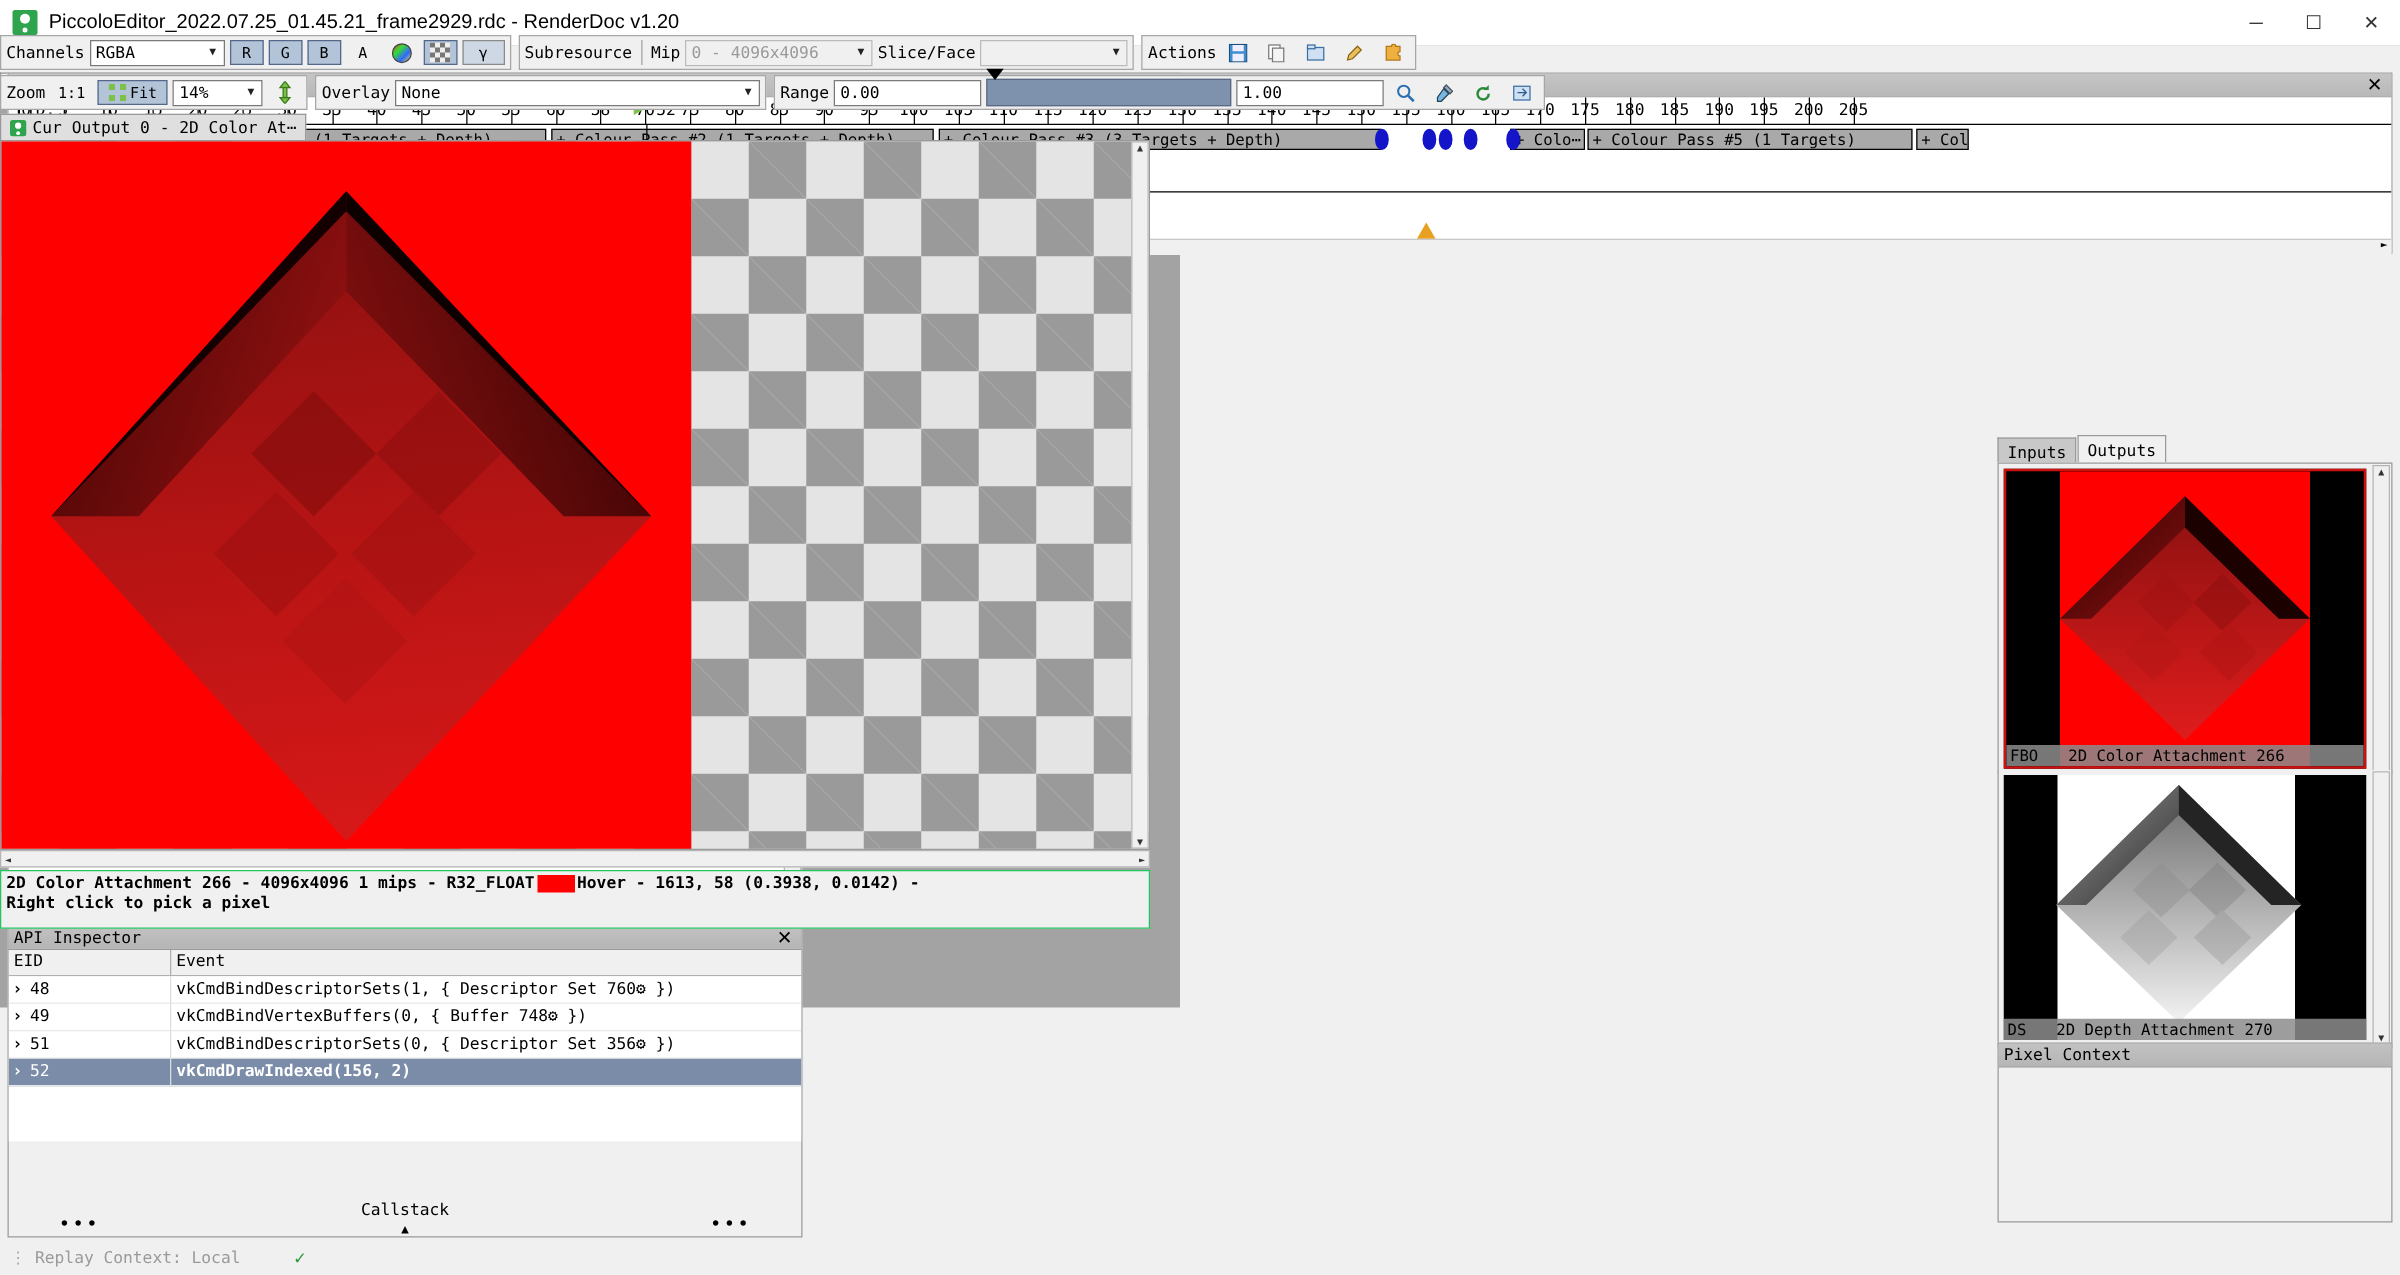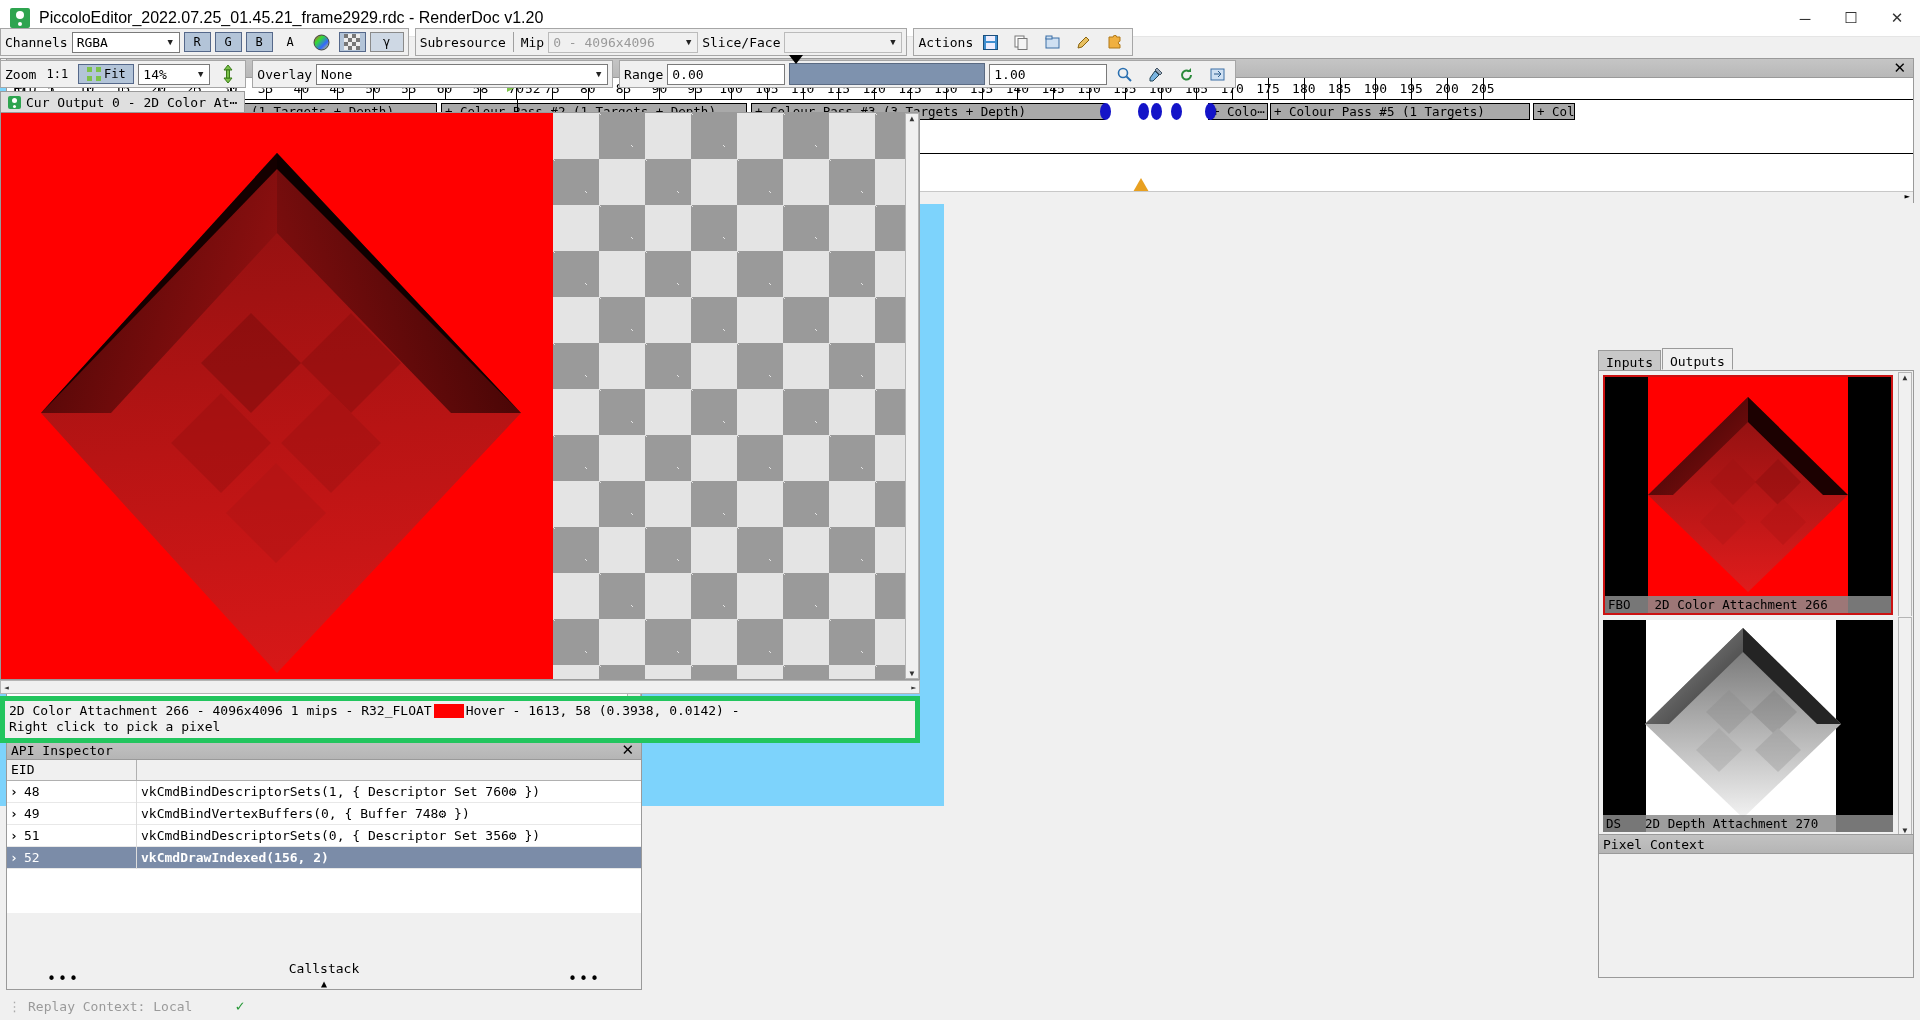--- a/index.html
+++ b/index.html
@@ -82,21 +82,21 @@
   .row { display:flex; height:18px; font-size:13px; border-bottom:1px solid #e8e8e8; align-items:center; }
   .row .c-eid { width:66px; padding-left:3px; border-right:1px solid #ddd; height:18px; line-height:17px; }
   .row .c-name { padding-left:4px; white-space:nowrap; overflow:hidden; }
   .row.sel { background:#4a6c9b; color:#fff; }
   .row.sel2 { background:#7b8ca8; color:#fff; }
 
   
   #apiinspector { left:6px; top:740px; width:636px; height:250px; }
 
   
-  #texviewer { left:648px; top:242px; width:944px; height:748px; background:#7dd3fc; border:none; }
+  #texviewer { left:648px; top:242px; width:944px; height:748px; background:#a3a3a3; border:none; }
   .tabstrip { height:25px; display:flex; align-items:flex-end; gap:1px; }
   .tab {
     height:23px; display:flex; align-items:flex-end; gap:5px; padding:0 7px;
     border:1px solid #9a9a9a; border-bottom:none; background:#e4e4e4; font-size:13px;
   }
   .tab.active { background:#f0f0f0; height:25px; border-bottom:1px solid #f0f0f0; }
   .tabicon { width:13px;height:13px;background:#2ea44f;border-radius:2px;position:relative; }
   .tabicon::after{content:"";position:absolute;left:4px;top:2px;width:5px;height:5px;border-radius:50%;background:#fff;box-shadow:0 6px 0 -1px #fff;}
   .tabx { font-family:"Liberation Sans",sans-serif; font-size:13px; }
   .tbgroup { border:1px solid #a6a6a6; background:#f0f0f0; height:26px; display:flex; align-items:center; padding:0 4px; gap:4px; }
@@ -107,21 +107,21 @@
   .texcanvas { position:absolute; background:#fff; border:1px solid #9a9a9a; overflow:hidden; }
   .checker {
     background-image:
       linear-gradient(45deg,#9a9a9a 25%,transparent 25%,transparent 75%,#9a9a9a 75%),
       linear-gradient(45deg,#9a9a9a 25%,transparent 25%,transparent 75%,#9a9a9a 75%);
     background-size:92px 92px; background-position:0 0,46px 46px; background-color:#e4e4e4;
   }
   .scrollbar-h { position:absolute; height:14px; background:#f0f0f0; border:1px solid #b5b5b5; display:flex; align-items:center; justify-content:space-between; }
   .scrollbar-v { position:absolute; width:14px; background:#f0f0f0; border:1px solid #b5b5b5; display:flex; flex-direction:column; align-items:center; justify-content:space-between; }
   .sbarrow { font-size:8px; color:#333; }
-  .statusbox { position:absolute; border:5px solid #22c55e; background:#f0f0f0; font-size:13px; padding:2px 4px; line-height:16px; }
+  .statusbox { position:absolute; border:1px solid #22c55e; background:#f0f0f0; font-size:13px; padding:2px 4px; line-height:16px;font-weight:bold; }
 
   
   #rightcol { position:absolute; left:1598px; top:348px; width:316px; height:642px; }
   .thumbpanel { border:1px solid #9a9a9a; background:#f0f0f0; position:absolute; }
   .thumbcaption { position:absolute; left:0; right:0; bottom:0; height:17px; background:rgba(140,140,140,0.85);
                   font-size:12.5px; color:#000; display:flex; align-items:center; padding-left:3px; gap:24px; }
 
   
   .statusbar { position:absolute; left:0; bottom:0; width:1920px; height:28px; background:#f0f0f0; display:flex; align-items:center; gap:7px; padding-left:8px; font-size:13px; }
   .muted { color:#9a9a9a; }
@@ -446,20 +446,21 @@
     </div>
   </div>
 
   <div class="panel" id="apiinspector">
     <div class="panel-title">
       <span>API Inspector</span>
       <span class="x">✕</span>
     </div>
     <div class="tree-head" style="height:21px;">
       <div style="width:130px;">EID</div>
+      <div style="flex:1;border-right:none;">Event</div>
     </div>
     <div id="api-rows" style="position:relative;background:#fff;height:132px;overflow:hidden;">
         <div class="row" style="height: 22px;">
           <div class="c-eid" style="width: 130px; height: 22px; line-height: 21px;"><span style="display: inline-block; width: 14px; font-weight: bold;">›</span><span>48</span></div>
           <div class="c-name">vkCmdBindDescriptorSets(1,  {  Descriptor Set 760⚙  })</div>
         </div>
         <div class="row" style="height: 22px;">
           <div class="c-eid" style="width: 130px; height: 22px; line-height: 21px;"><span style="display: inline-block; width: 14px; font-weight: bold;">›</span><span>49</span></div>
           <div class="c-name">vkCmdBindVertexBuffers(0,  {  Buffer 748⚙  })</div>
         </div>

